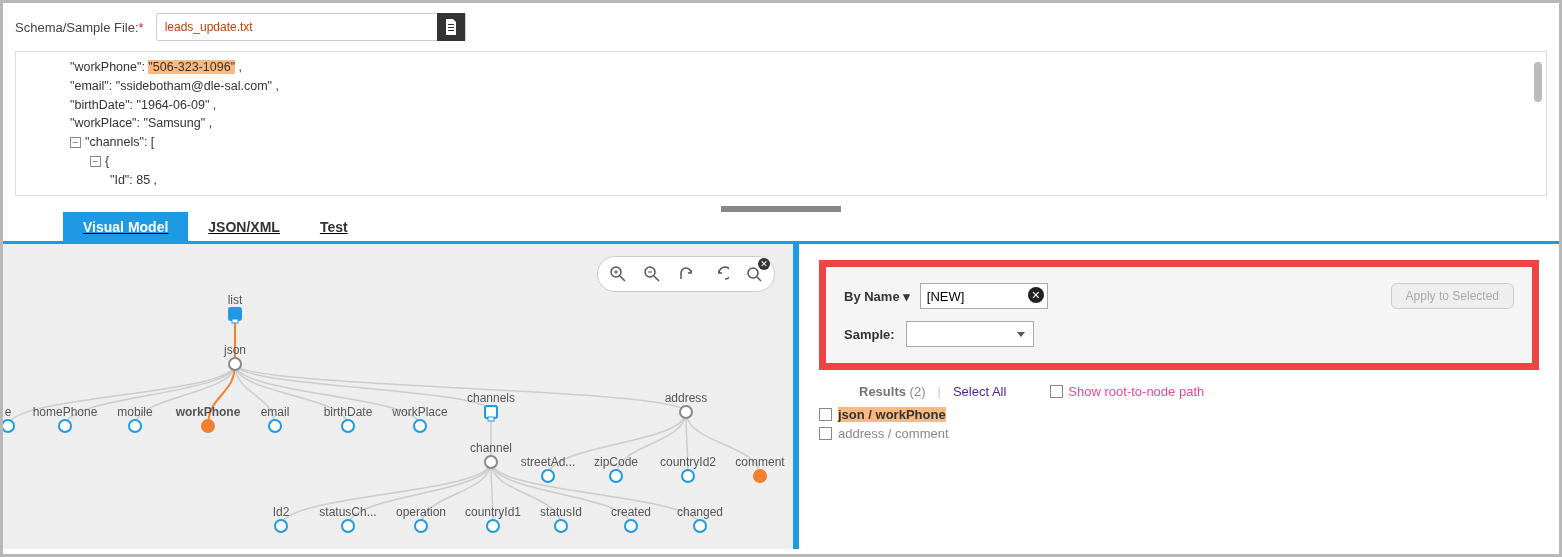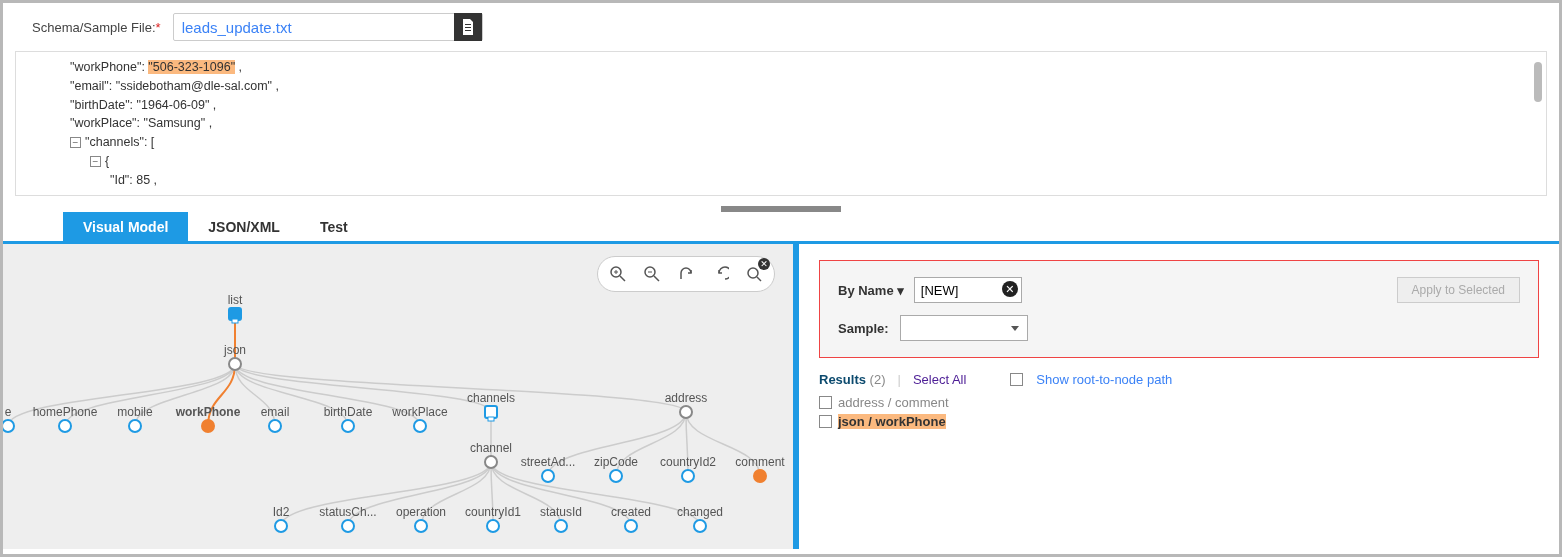--- a/index.html
+++ b/index.html
@@ -1,23 +1,23 @@
 <!DOCTYPE html>
 <html><head>
 <meta charset="utf-8">
 <style>
 * { box-sizing: border-box; margin: 0; padding: 0; font-family: Arial, sans-serif; }
 body { background: #fff; width: 1562px; height: 557px; border: 3px solid #b8b8b8; overflow: hidden; position: relative; }
 
 
-.toolbar { display: flex; align-items: center; padding: 10px 29px; gap: 12px; }
+.toolbar { display: flex; align-items: center; padding: 10px 12px; gap: 12px; }
 .label { font-size: 13px; color: #444; }
 .label-req { color: #d22; }
 .file-input-wrap { display: flex; align-items: center; border: 1px solid #ccc; border-radius: 2px; width: 310px; height: 28px; }
-.file-input { flex: 1; border: none; outline: none; padding: 0 8px; font-size: 15px; color: #3b82f6; }
+.file-input { flex: 1; border: none; outline: none; padding: 0 8px; font-size: 12px; color: #c2410c; }
 .file-icon-box { width: 28px; height: 28px; background: #333; display: flex; align-items: center; justify-content: center; color: #fff; }
 .btn { border: none; border-radius: 2px; padding: 6px 18px; font-size: 13px; cursor: pointer; height: 28px; }
 .btn-gray { background: #ddd; color: #555; }
 .btn-green { background: #5cb85c; color: #fff; }
 
 
 .json-preview { margin: 0 12px 10px 12px; border: 1px solid #ddd; position: relative; height: 145px; padding: 6px 36px; font-size: 12.5px; color: #333; line-height: 1.5; overflow: hidden; }
 .json-line { white-space: nowrap; }
 .jp-indent1 { padding-left: 18px; }
 .jp-indent2 { padding-left: 38px; }
@@ -39,37 +39,37 @@
 
 .main-split { display: flex; height: 305px; }
 .canvas-side { flex: 1; position: relative; background: #eee; border-right: 6px solid #1e9ae4; }
 .canvas-toolbar { position: absolute; right: 18px; top: 12px; background: #fff; border: 1px solid #ccc; border-radius: 20px; height: 36px; display: flex; align-items: center; padding: 0 8px; gap: 10px; }
 .tool-icon { width: 24px; height: 24px; display: flex; align-items: center; justify-content: center; color: #555; cursor: pointer; }
 
 .graph-svg { position: absolute; left: 0; top: 0; }
 
 
 .panel-side { width: 760px; background: #fff; padding: 16px 20px; position: relative; }
-.panel-inner { background: #f5f5f5; border: 1px solid #ef4444; padding: 16px 18px; margin-bottom: 14px; display: flex; align-items: flex-start; gap: 18px; flex-wrap: wrap; }
+.panel-inner { background: #f5f5f5; border: 7px solid #ef4444; padding: 16px 18px; margin-bottom: 14px; display: flex; align-items: flex-start; gap: 18px; flex-wrap: wrap; }
 .field-row { display: flex; align-items: center; gap: 10px; }
 .field-label { font-size: 13px; color: #333; min-width: 52px; font-weight: bold; }
 .field-dd { font-size: 13px; }
-.text-input { border: 1px solid #aaa; height: 26px; width: 108px; padding: 0 6px; font-size: 13px; }
+.text-input { border: 1px solid #aaa; height: 26px; width: 128px; padding: 0 6px; font-size: 13px; }
 .input-wrap { position: relative; }
 .clear-x { position: absolute; right: 4px; top: 4px; width: 16px; height: 16px; border-radius: 50%; background: #222; color: #fff; font-size: 11px; display: flex; align-items: center; justify-content: center; cursor: pointer; }
 .select-box { border: 1px solid #aaa; height: 26px; width: 128px; background: #fff; font-size: 13px; position: relative; }
 .select-box::after { content: ''; position: absolute; right: 8px; top: 10px; border-left: 4px solid transparent; border-right: 4px solid transparent; border-top: 5px solid #555; }
-.apply-btn { border: 1px solid #ccc; background: #eee; color: #aaa; padding: 5px 14px; font-size: 12px; border-radius: 0; margin-left: auto; }
+.apply-btn { border: 1px solid #ccc; background: #eee; color: #aaa; padding: 5px 14px; font-size: 12px; border-radius: 6px; margin-left: auto; }
 
 .results-row { display: flex; align-items: center; gap: 12px; font-size: 13px; margin-bottom: 8px; }
-.results-label { color: #0c4a6e; }
+.results-label { color: #737373; margin-left: 40px; }
 .results-count { color: #888; }
 .divider { color: #ccc; }
 .link { color: #4c1d95; cursor: pointer; }
-.cb-row { display: flex; align-items: center; gap: 13px; color: #3b82f6; }
+.cb-row { display: flex; align-items: center; gap: 5px; color: #ec4899; }
 .cb { width: 13px; height: 13px; border: 1px solid #888; }
 
 .result-item { display: flex; align-items: center; gap: 6px; font-size: 13px; color: #888; margin-bottom: 4px; }
 .result-item .cb { flex-shrink: 0; }
 .result-item.hot span.txt { background: #fbb97f; color: #333; font-weight: bold; }
 </style>
 </head>
 <body>
 
 <div class="toolbar">
@@ -96,21 +96,21 @@
       <div class="json-line jp-indent1"><span class="tree-toggle">−</span><span>"channels": [ </span><span></span></div>
       <div class="json-line jp-indent2"><span class="tree-toggle">−</span><span>{ </span><span></span></div>
       <div class="json-line jp-indent3"><span>"Id": 85 , </span><span></span></div>
     </div>
   <div class="scroll-stub"></div>
 </div>
 
 <div class="drag-handle"></div>
 
 <div class="tabs-row">
-  <div id="tabs-container" style="display:flex;">
+  <div id="tabs-container" style="display:flex;text-decoration:underline;">
       <div class="tab active">Visual Model</div>
       <div class="tab">JSON/XML</div>
       <div class="tab">Test</div>
     </div>
 </div>
 
 <div class="main-split">
   <div class="canvas-side">
     <div class="canvas-toolbar">
       <div class="tool-icon">
@@ -291,23 +291,23 @@
       <span class="divider">|</span>
       <span class="link">Select All</span>
       <span style="width:20px;"></span>
       <div class="cb-row">
         <div class="cb"></div>
         <span>Show root-to-node path</span>
       </div>
     </div>
 
     <div id="result-items">
+        <div class="result-item hot">
+          <div class="cb"></div>
+          <span class="txt">json / workPhone</span>
+        </div>
         <div class="result-item">
           <div class="cb"></div>
           <span class="txt">address / comment</span>
         </div>
-        <div class="result-item hot">
-          <div class="cb"></div>
-          <span class="txt">json / workPhone</span>
-        </div>
       </div>
   </div>
 </div>
 
 </body></html>

